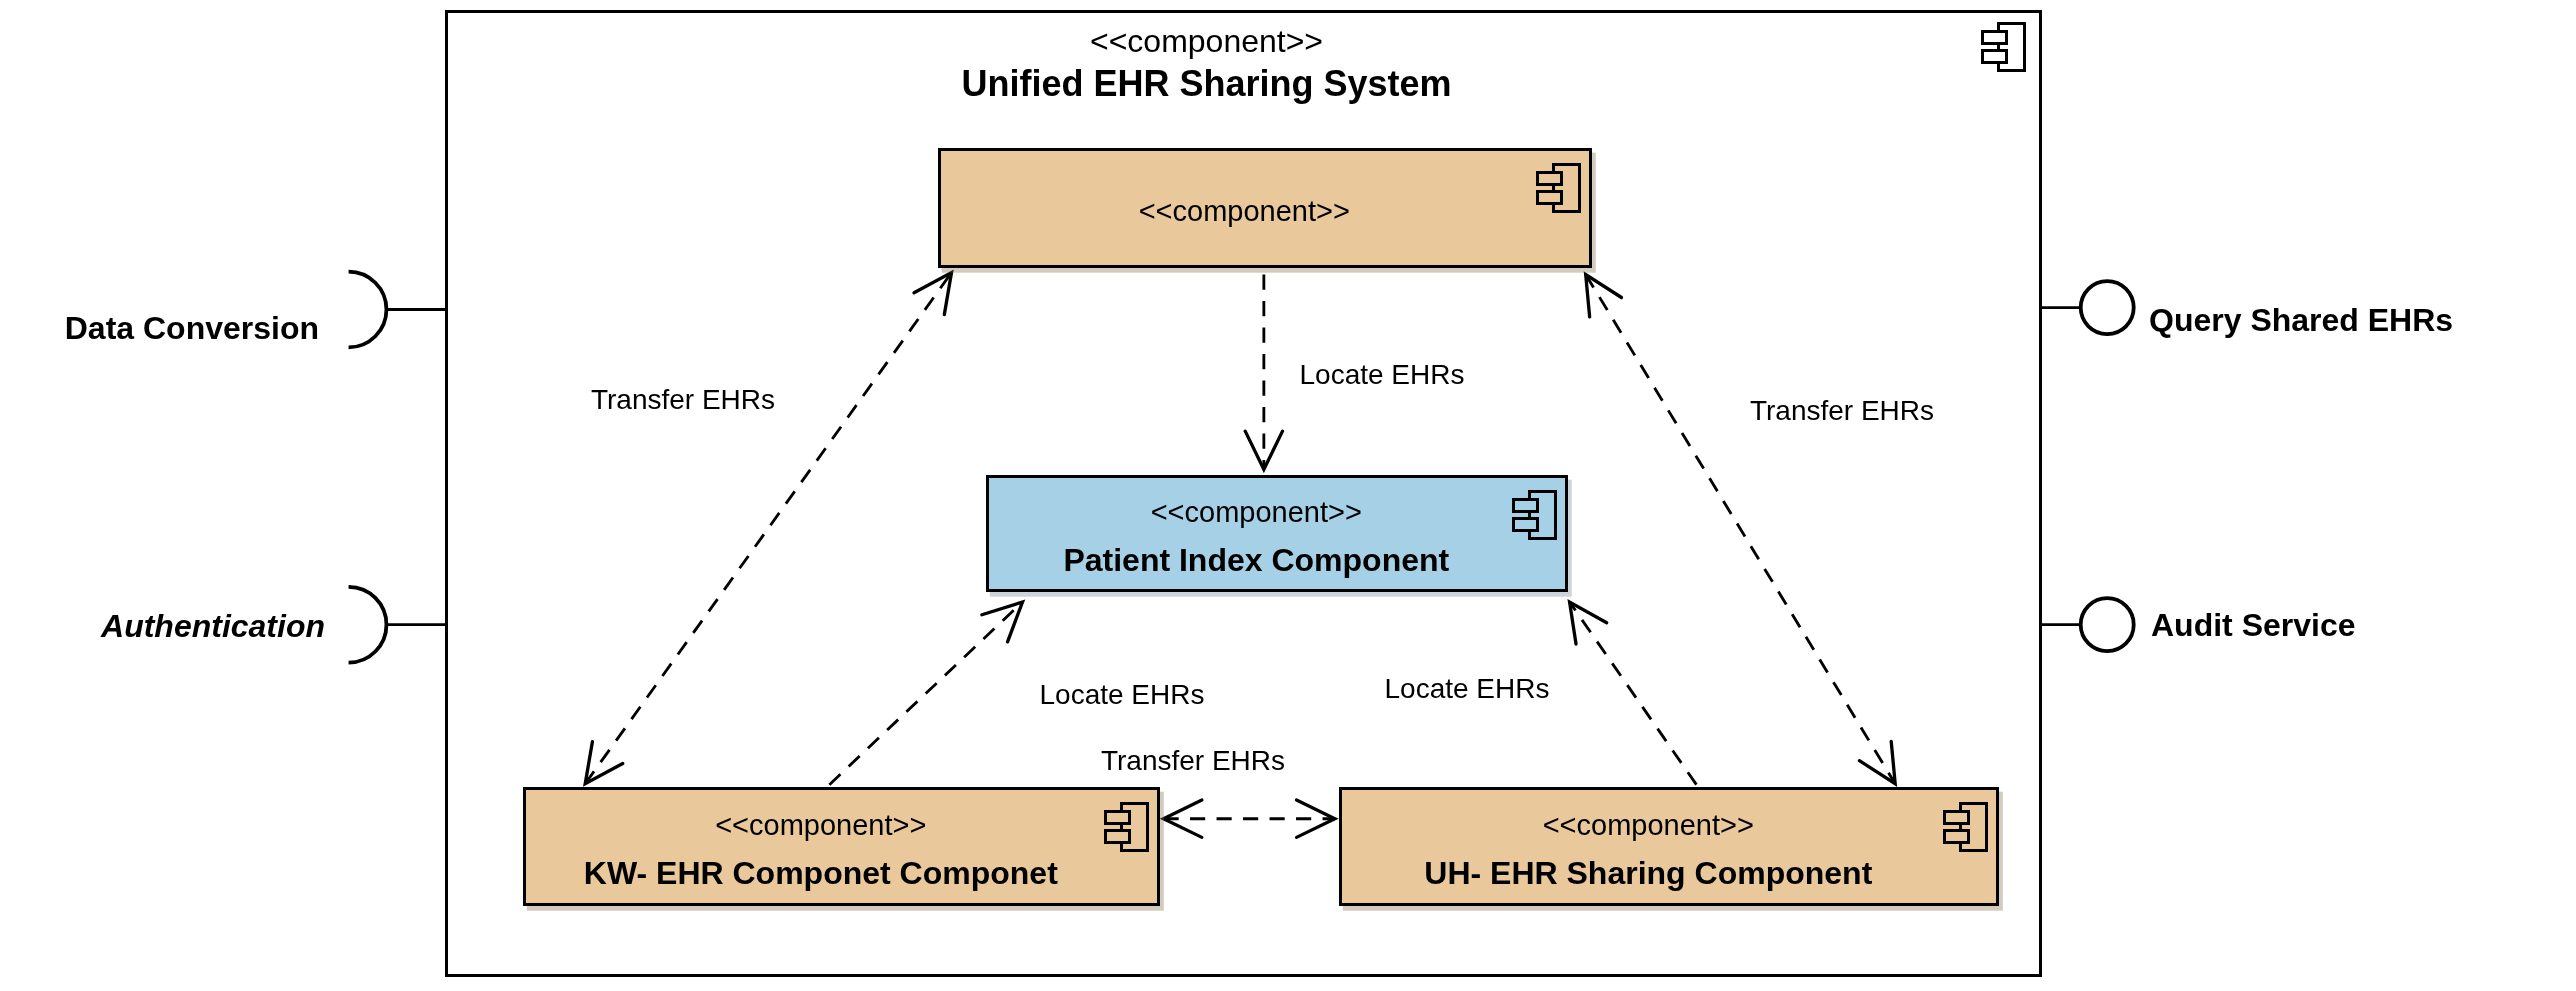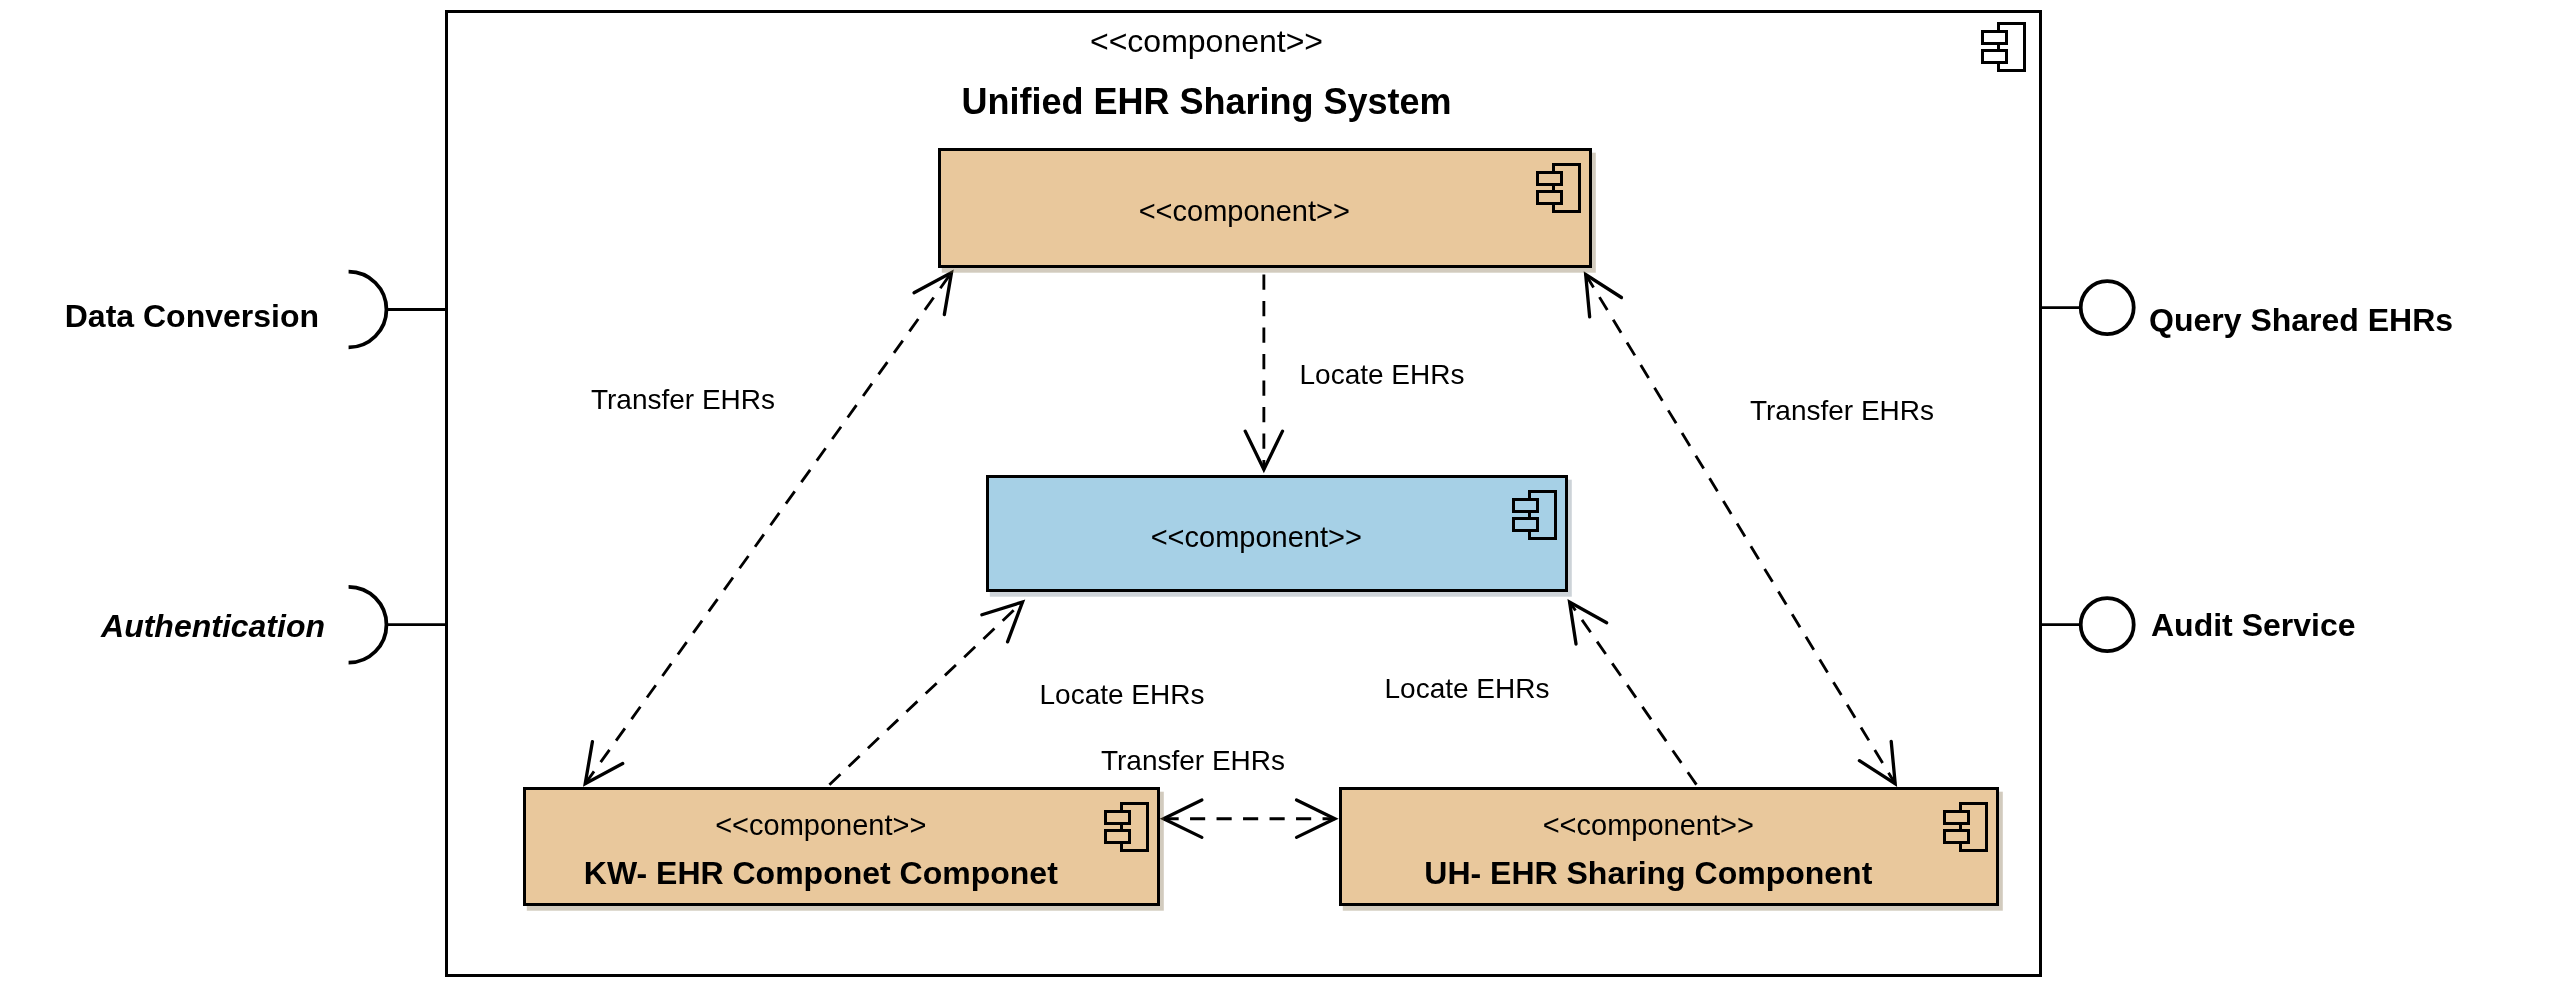--- a/index.html
+++ b/index.html
@@ -19,21 +19,21 @@
   .arc{stroke:#000;stroke-width:4;fill:none;}
 
   .boundary{
     position:absolute;left:445px;top:9.5px;width:1597px;height:967px;
     border:3.8px solid #000;box-sizing:border-box;background:transparent;
   }
   .sys-title{
     position:absolute;left:828px;top:23px;width:757px;text-align:center;
   }
   .sys-title .stereo{font-size:32px;}
-  .sys-title .name{font-size:36px;font-weight:bold;margin-top:21px;}
+  .sys-title .name{font-size:36px;font-weight:bold;margin-top:3px;}
 
   .comp-box{
     position:absolute;box-sizing:border-box;border:3.8px solid #000;
     display:flex;flex-direction:column;align-items:center;justify-content:center;
     gap:13.3px;padding:9.5px 49px 1.9px 7.6px;
     box-shadow:3.8px 4.7px 0 rgba(125,105,70,0.35);
   }
   .tan{background:#e9c89c;--fill:#e9c89c;}
   .blue{background:#a6d0e6;--fill:#a6d0e6;box-shadow:3.8px 4.7px 0 rgba(90,110,125,0.30);}
   .comp-box .stereo{font-size:29px;white-space:nowrap;}
@@ -53,21 +53,21 @@
   .boundary .comp-icon{--fill:#ffffff;top:9.5px;right:13.3px;}
 
   .edge-label{
     position:absolute;transform:translate(-50%,-50%);
     font-size:28px;white-space:nowrap;
   }
   .if-label{
     position:absolute;transform:translateY(-50%);
     font-size:32px;font-weight:bold;white-space:nowrap;
   }
-  #lbl-dataconv{right:2257px;top:316px;}
+  #lbl-dataconv{right:2257px;top:328px;}
   #lbl-auth{right:2251px;top:626px;font-style:italic;}
   #lbl-query{left:2149px;top:320px;}
   #lbl-audit{left:2151px;top:625px;}
 </style>
 </head>
 <body>
 
 <div id="canvas">
 
   <svg id="connectors" viewBox="0 0 2721 1047" xmlns="http://www.w3.org/2000/svg">
@@ -146,20 +146,21 @@
     <div class="stereo">&lt;&lt;component&gt;&gt;</div>
   </div>
 
   <div id="box-pi" class="comp-box blue">
     <div class="comp-icon">
       <div class="ci-main"></div>
         <div class="ci-tab t1"></div>
         <div class="ci-tab t2"></div>
     </div>
     <div class="stereo">&lt;&lt;component&gt;&gt;</div>
+    <div class="name">Patient Index Component</div>
   </div>
 
   <div id="box-kw" class="comp-box tan">
     <div class="comp-icon">
       <div class="ci-main"></div>
         <div class="ci-tab t1"></div>
         <div class="ci-tab t2"></div>
     </div>
     <div class="stereo">&lt;&lt;component&gt;&gt;</div>
     <div class="name">KW- EHR Componet Componet</div>

